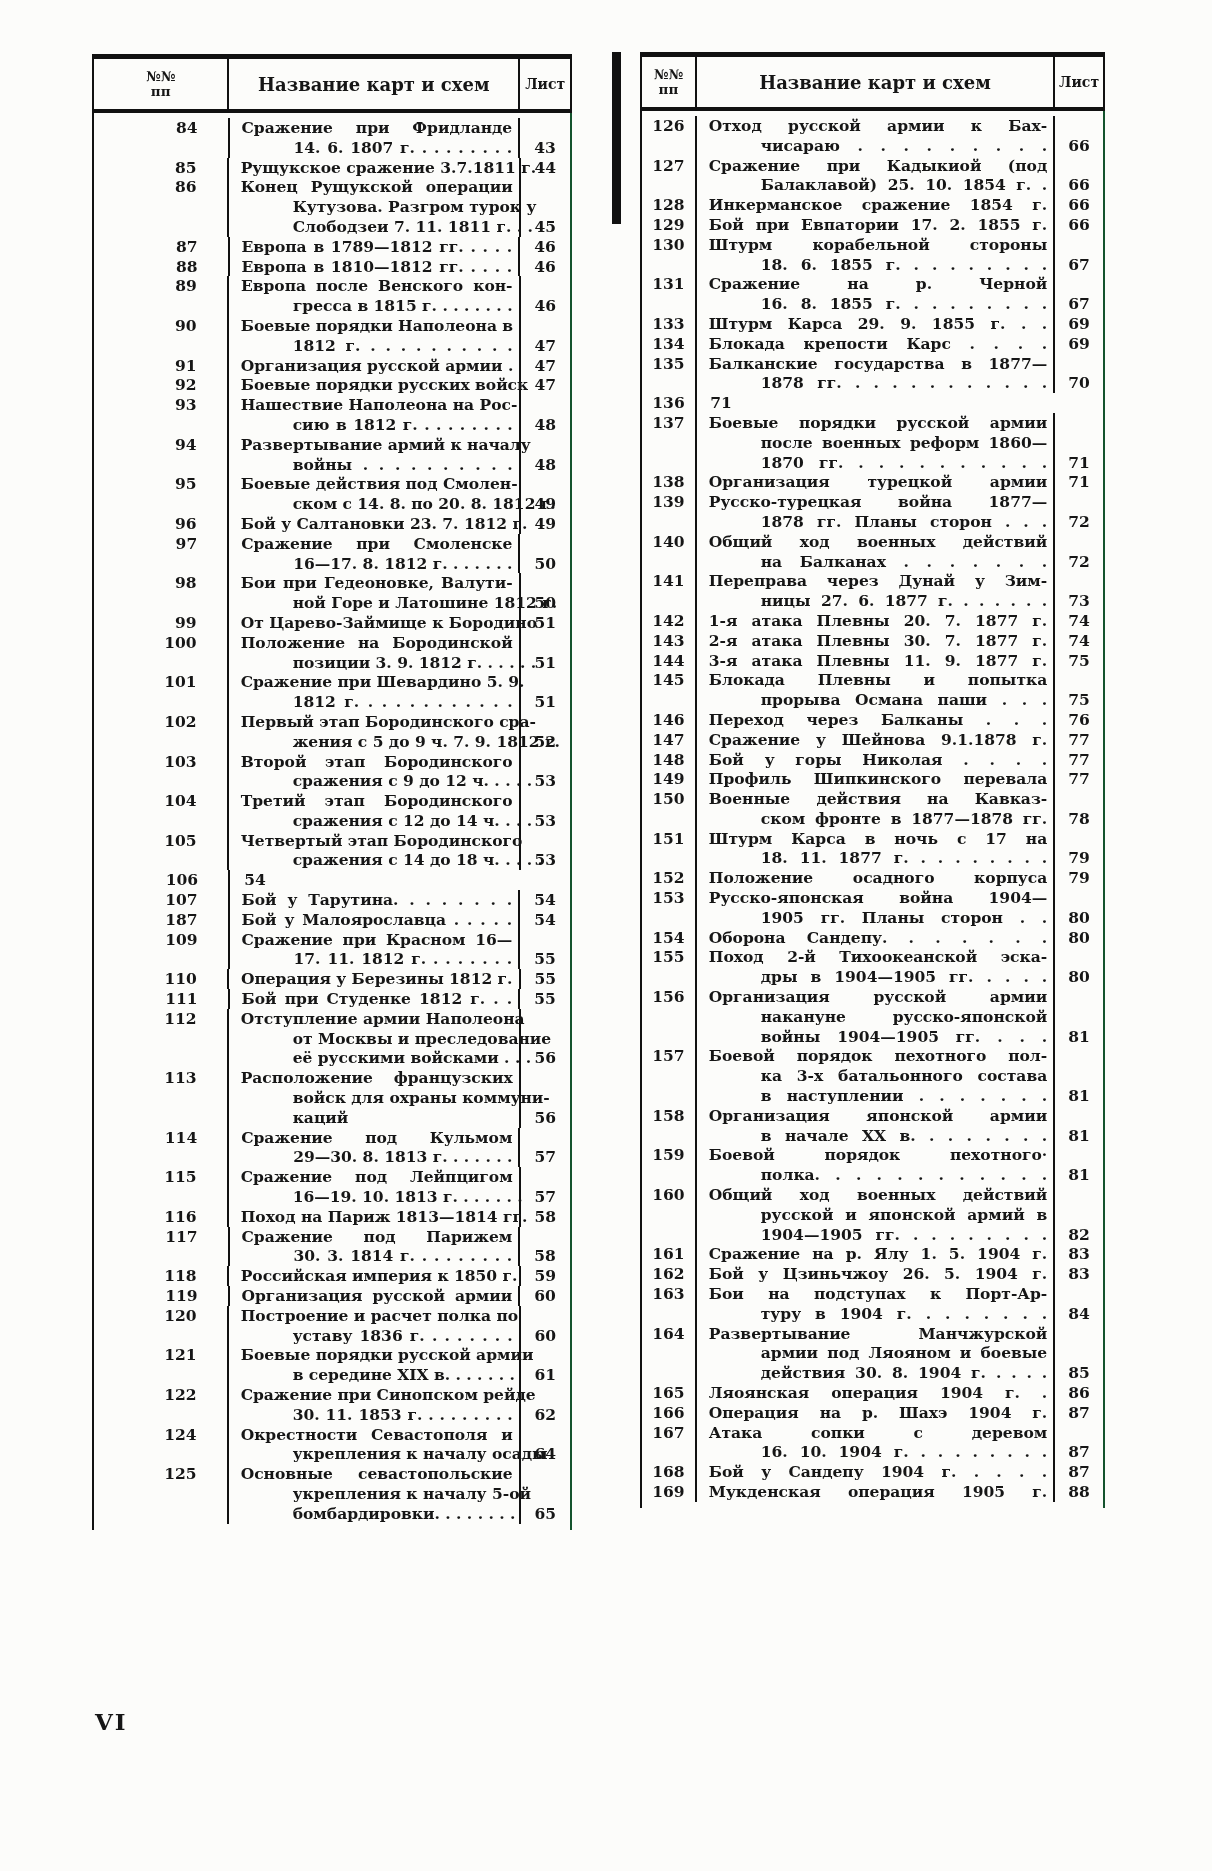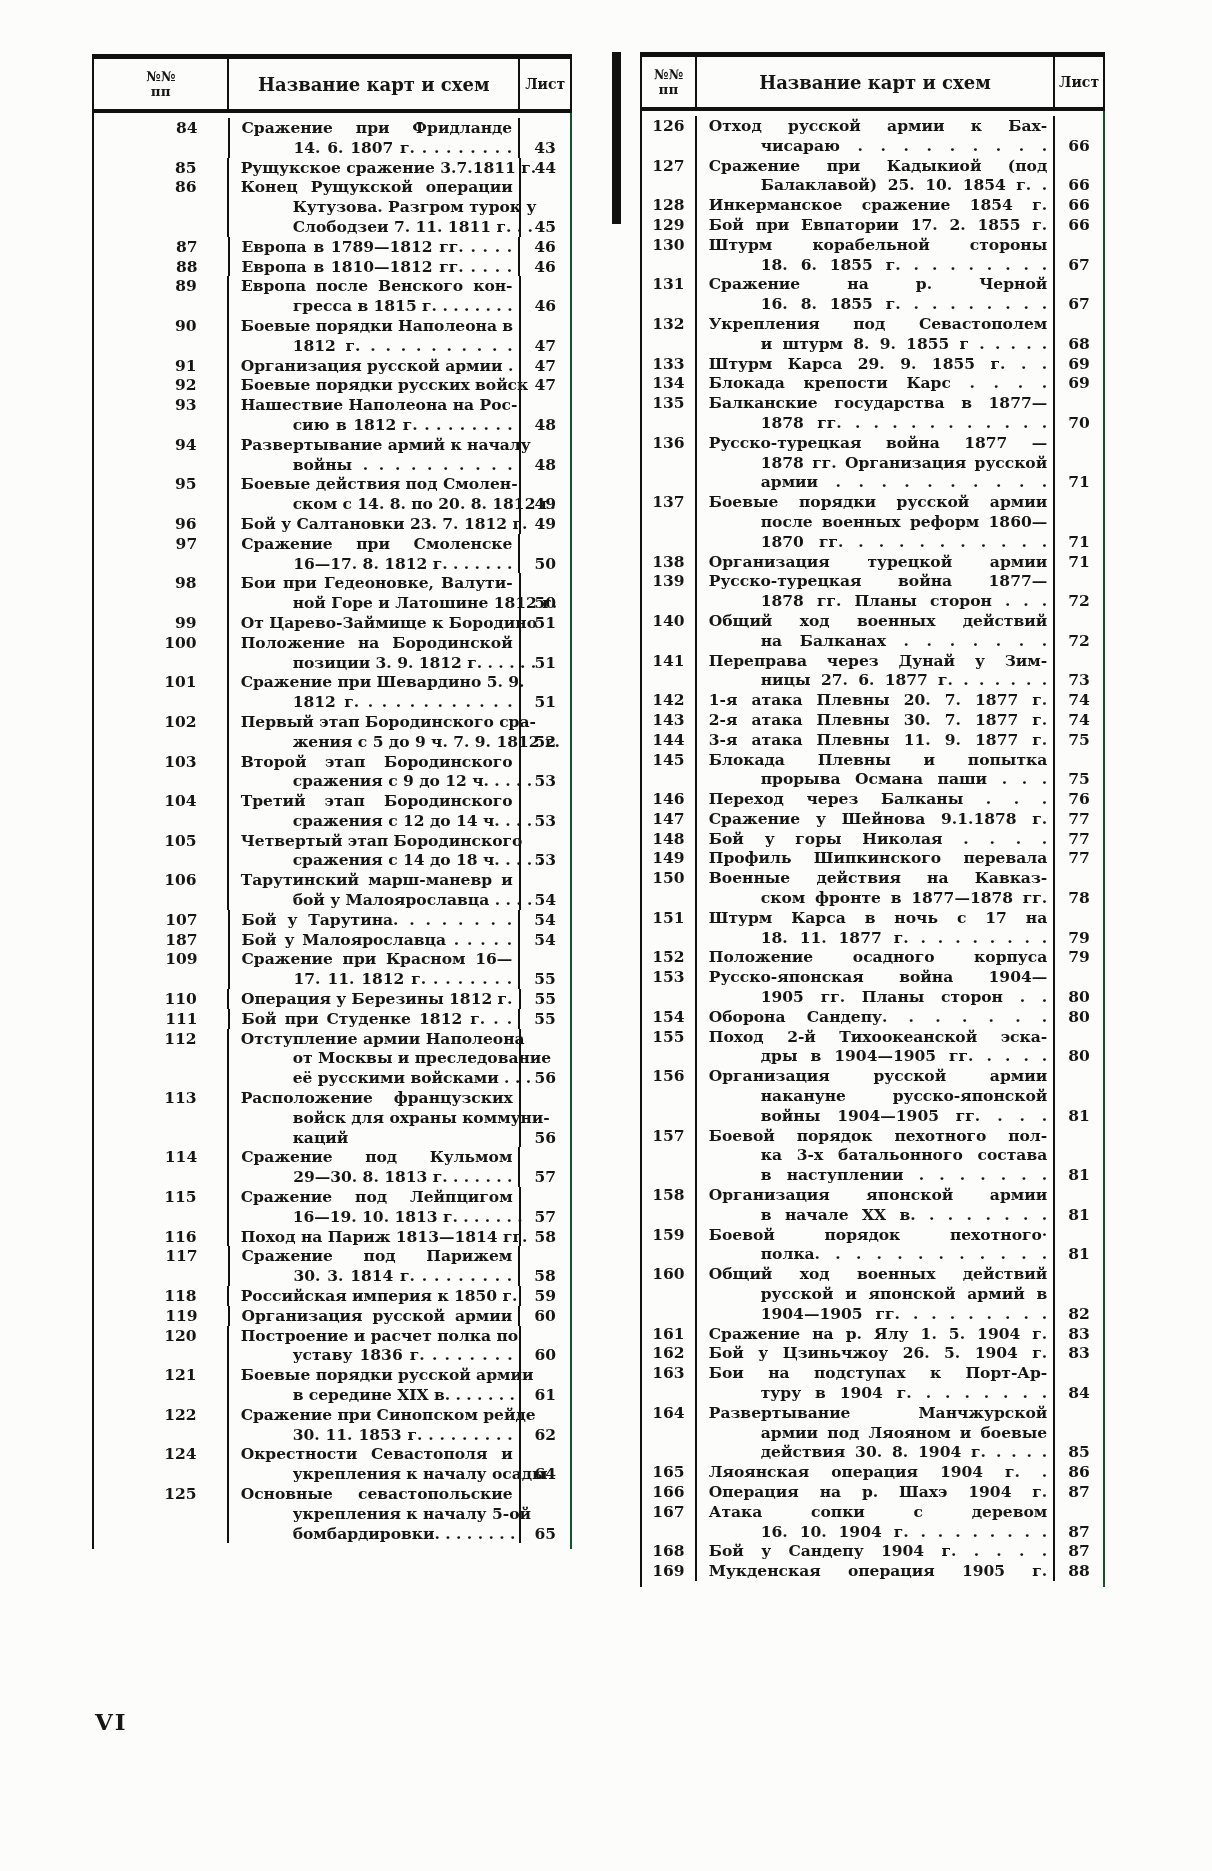--- a/index.html
+++ b/index.html
@@ -243,24 +243,20 @@
       <div class="row">
         <div class="cell col-num">105</div>
         <div class="cell col-name">
           <div class="line">Четвертый этап Бородинского</div>
           <div class="line">сражения с 14 до 18 ч. .  .  .  .</div>
         </div>
         <div class="cell col-sheet">53</div>
       </div>
       <div class="row">
         <div class="cell col-num">106</div>
-        <div class="cell col-name">
-          <div class="line">Тарутинский марш-маневр и</div>
-          <div class="line">бой у Малоярославца  .  .  .  .</div>
-        </div>
         <div class="cell col-sheet">54</div>
       </div>
       <div class="row">
         <div class="cell col-num">107</div>
         <div class="cell col-name">
           <div class="line">Бой у Тарутина. .  .  .  .  .  .  .</div>
         </div>
         <div class="cell col-sheet">54</div>
       </div>
       <div class="row">
@@ -451,28 +447,20 @@
       </div>
       <div class="row">
         <div class="cell col-num">131</div>
         <div class="cell col-name">
           <div class="line">Сражение на р. Черной</div>
           <div class="line">16. 8. 1855 г.  .  .  .  .  .  .  .  .</div>
         </div>
         <div class="cell col-sheet">67</div>
       </div>
       <div class="row">
-        <div class="cell col-num">132</div>
-        <div class="cell col-name">
-          <div class="line">Укрепления под Севастополем</div>
-          <div class="line">и штурм 8. 9. 1855 г .  .  .  .  .</div>
-        </div>
-        <div class="cell col-sheet">68</div>
-      </div>
-      <div class="row">
         <div class="cell col-num">133</div>
         <div class="cell col-name">
           <div class="line">Штурм Карса 29. 9. 1855 г.  .  .</div>
         </div>
         <div class="cell col-sheet">69</div>
       </div>
       <div class="row">
         <div class="cell col-num">134</div>
         <div class="cell col-name">
           <div class="line">Блокада крепости Карс .  .  .  .</div>
@@ -482,25 +470,20 @@
       <div class="row">
         <div class="cell col-num">135</div>
         <div class="cell col-name">
           <div class="line">Балканские государства в 1877—</div>
           <div class="line">1878 гг. .  .  .  .  .  .  .  .  .  .  .</div>
         </div>
         <div class="cell col-sheet">70</div>
       </div>
       <div class="row">
         <div class="cell col-num">136</div>
-        <div class="cell col-name">
-          <div class="line">Русско-турецкая война 1877 —</div>
-          <div class="line">1878 гг. Организация русской</div>
-          <div class="line">армии  .  .  .  .  .  .  .  .  .  .</div>
-        </div>
         <div class="cell col-sheet">71</div>
       </div>
       <div class="row">
         <div class="cell col-num">137</div>
         <div class="cell col-name">
           <div class="line">Боевые порядки русской армии</div>
           <div class="line">после военных реформ 1860—</div>
           <div class="line">1870 гг.  .  .  .  .  .  .  .  .  .  .</div>
         </div>
         <div class="cell col-sheet">71</div>

